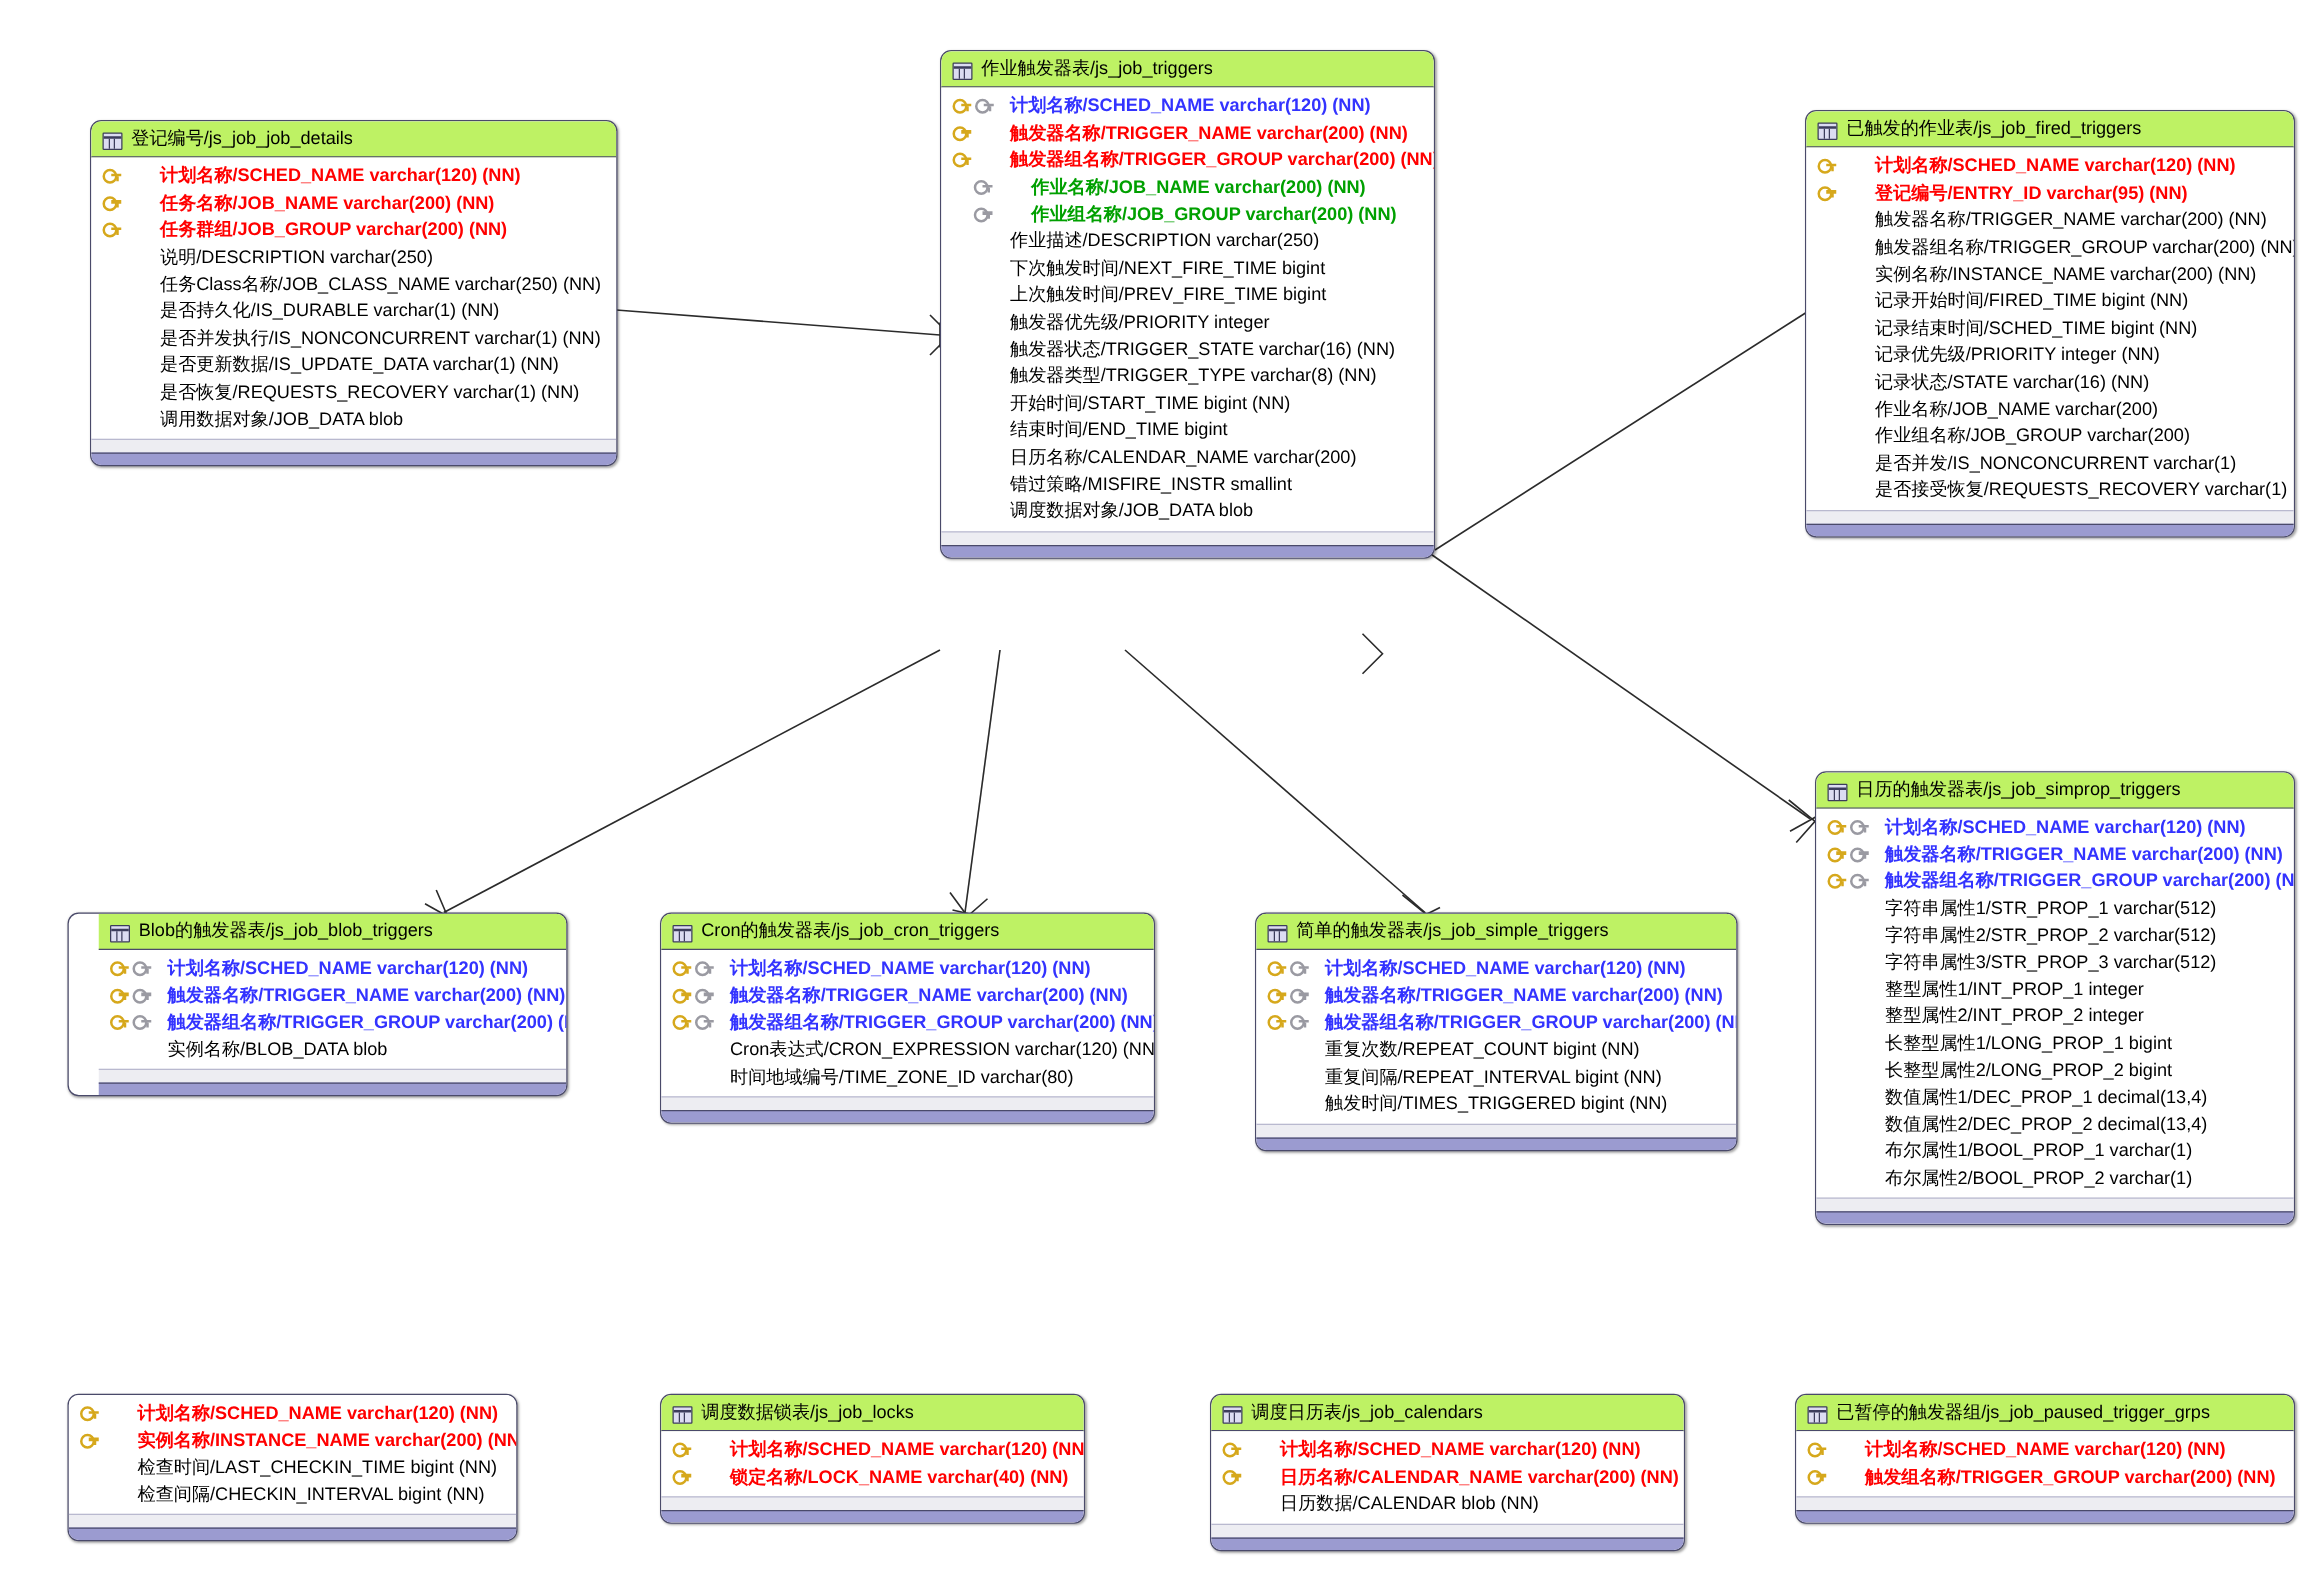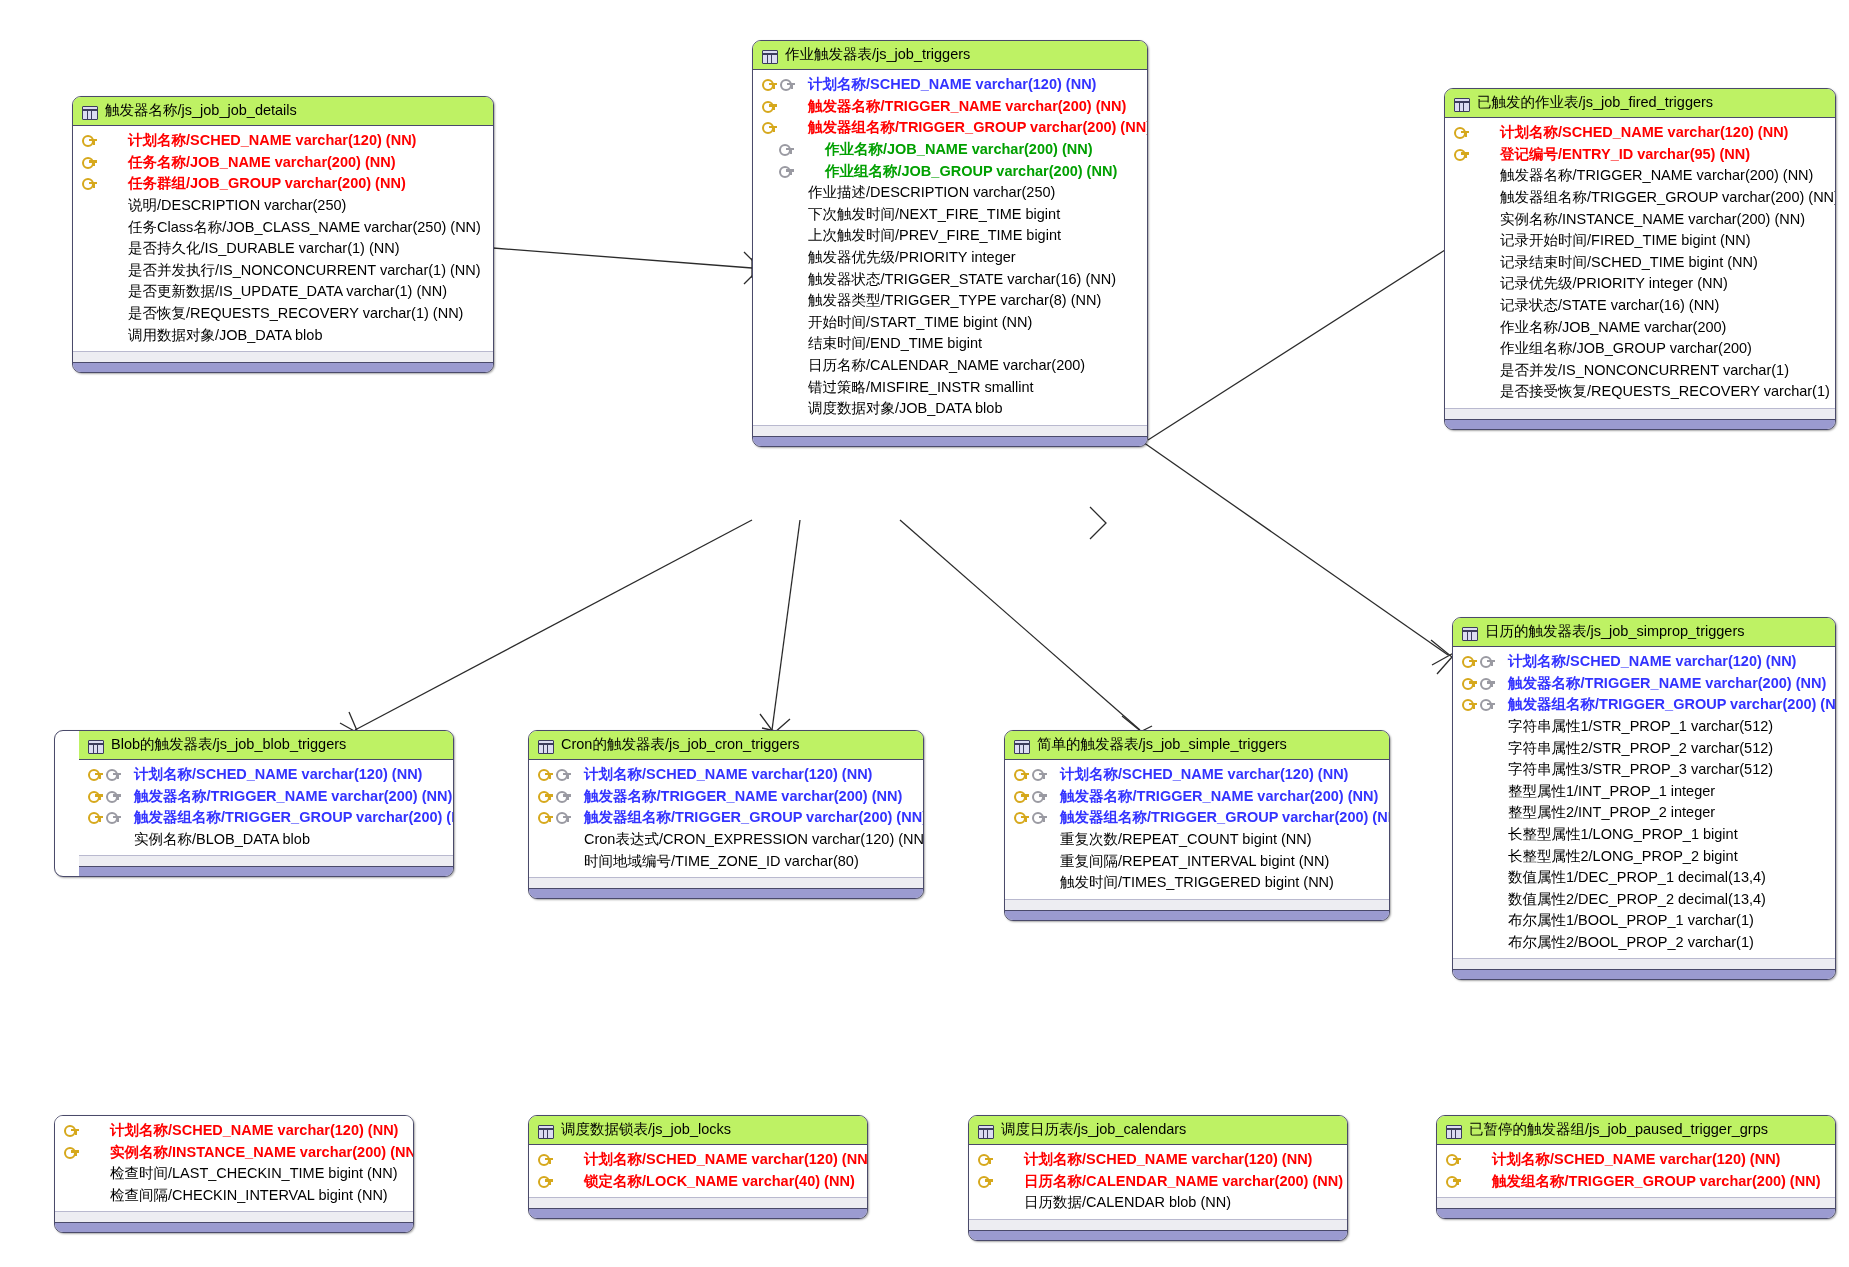--- a/index.html
+++ b/index.html
@@ -78,21 +78,21 @@
       <path d="M 1148 440 L 1445 250"></path>
 
       <path d="M 1090 507 L 1106 523 L 1090 539"></path>
       <path d="M 1098 509 L 1098 535" opacity="0"></path>
     </g>
   </svg>
 
 <div class="entity" style="left: 72px; top: 96px; width: 422px;">
       <div class="hdr">
         <span class="tbl-ico"></span>
-        <span>触发器名称/js_job_job_details</span>
+        <span>登记编号/js_job_job_details</span>
       </div>
       <div class="body">
         <div class="attr">
           <span class="keys one">
             <span class="k gold">
               <i class="ring"></i>
               <i class="shaft"></i>
               <i class="tooth"></i>
             </span>
           </span>

